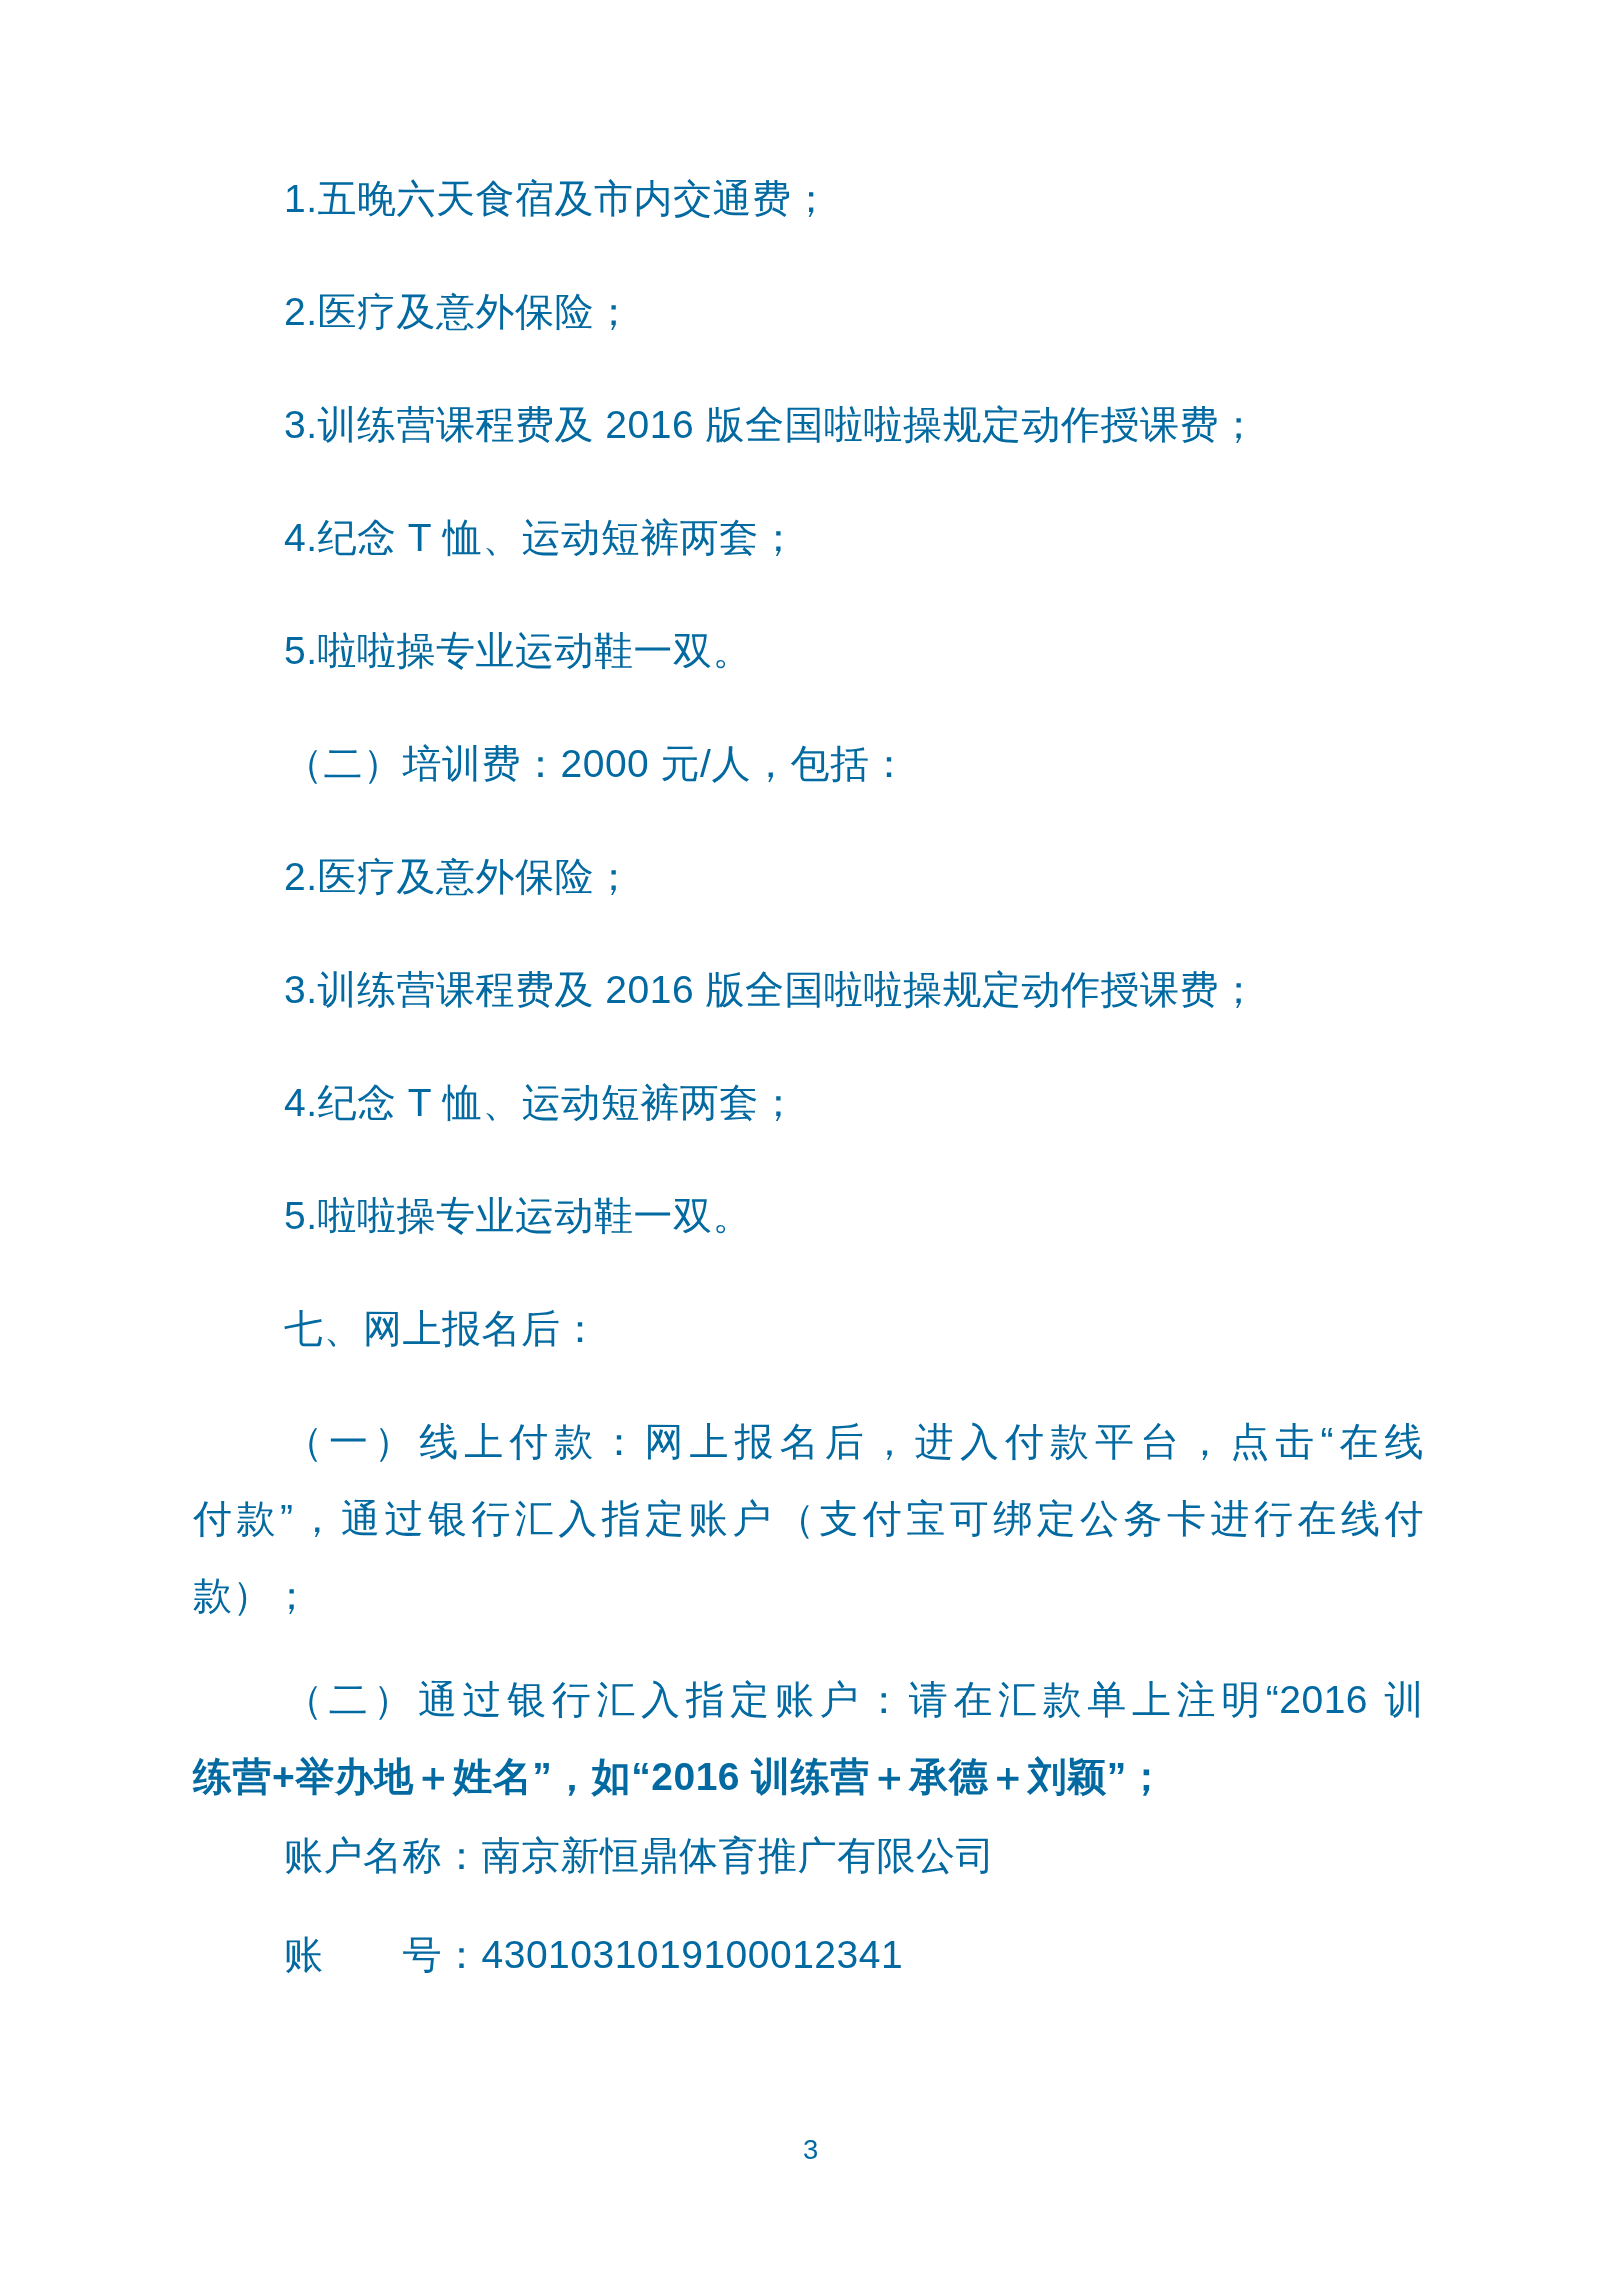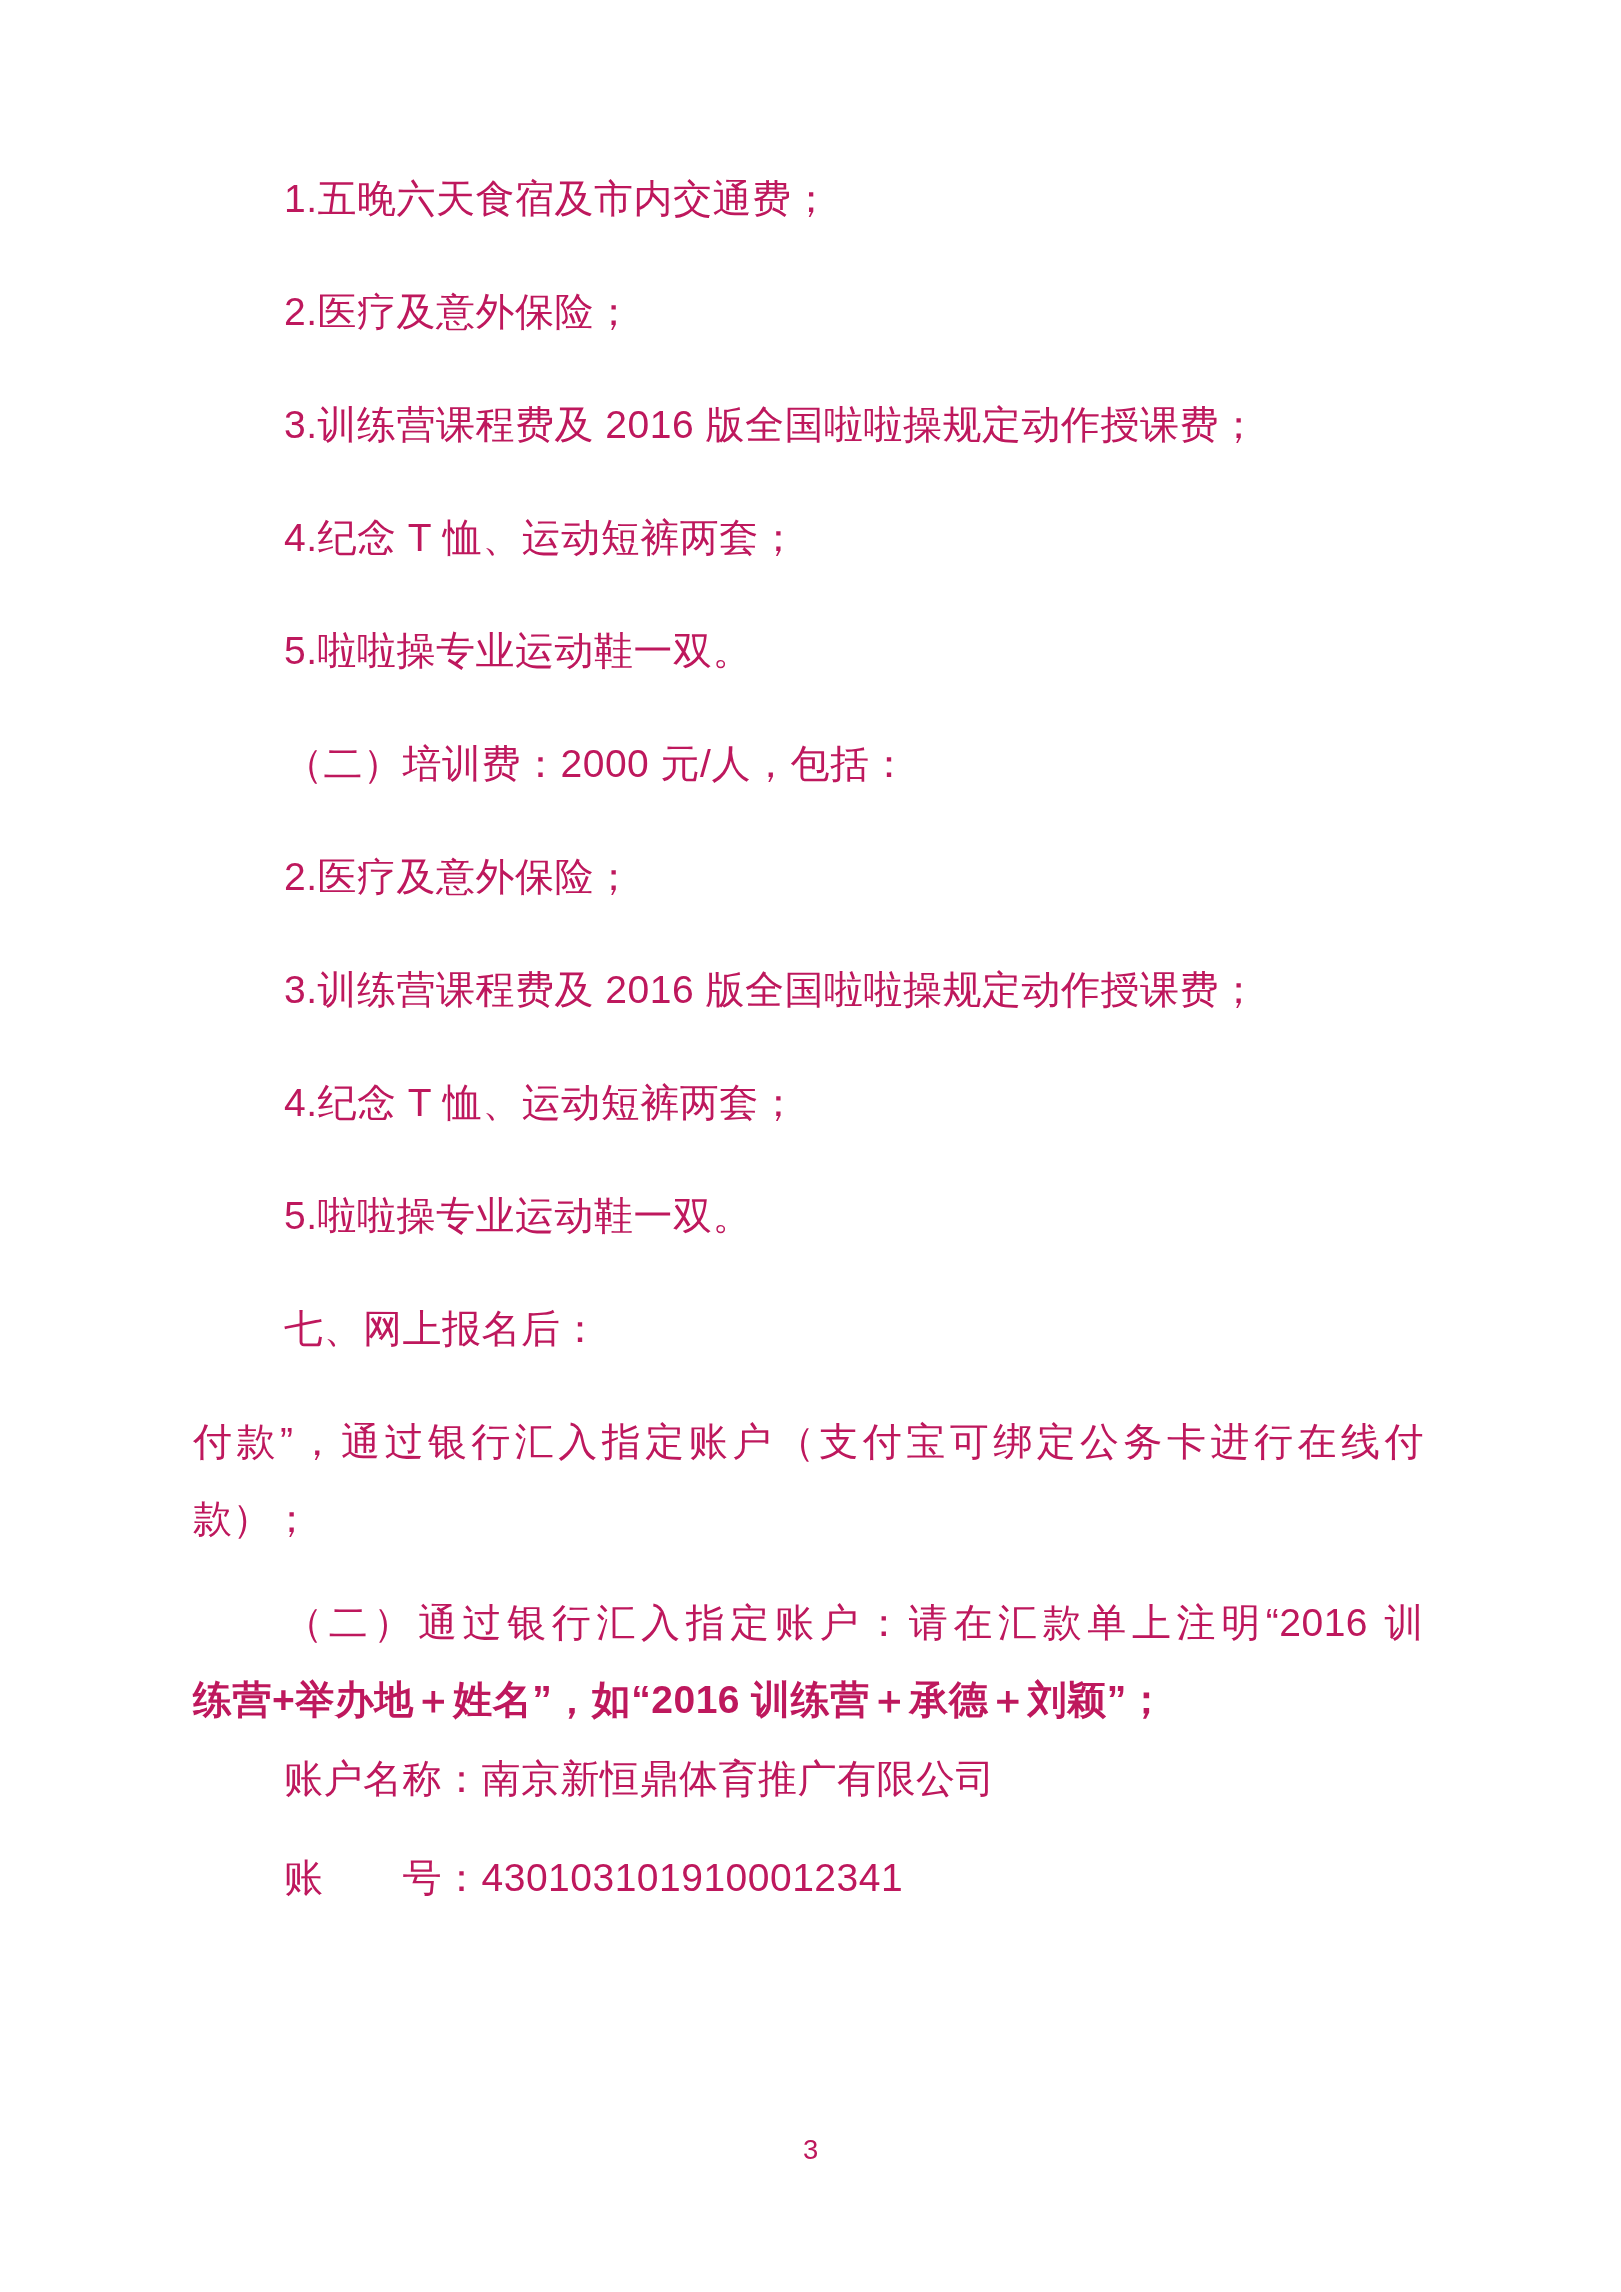--- a/index.html
+++ b/index.html
@@ -7,21 +7,21 @@
     padding: 0;
     background: #ffffff;
   }
   .page {
     position: relative;
     width: 1621px;
     height: 2293px;
     background: #ffffff;
     overflow: hidden;
     font-family: "Liberation Sans", "DejaVu Sans", sans-serif;
-    color: #be185d;
+    color: #0369a1;
   }
   .content {
     position: absolute;
     left: 193px;
     top: 160px;
     width: 1231px;
   }
   .line {
     font-size: 39px;
     line-height: 77px;
@@ -54,20 +54,21 @@
     <div class="line idt">2.医疗及意外保险；</div>
     <div class="line idt">3.训练营课程费及 2016 版全国啦啦操规定动作授课费；</div>
     <div class="line idt">4.纪念 T 恤、运动短裤两套；</div>
     <div class="line idt">5.啦啦操专业运动鞋一双。</div>
     <div class="line idt">（二）培训费：2000 元/人，包括：</div>
     <div class="line idt">2.医疗及意外保险；</div>
     <div class="line idt">3.训练营课程费及 2016 版全国啦啦操规定动作授课费；</div>
     <div class="line idt">4.纪念 T 恤、运动短裤两套；</div>
     <div class="line idt">5.啦啦操专业运动鞋一双。</div>
     <div class="line idt">七、网上报名后：</div>
+    <div class="line idt just mb0">（一）线上付款：网上报名后，进入付款平台，点击“在线</div>
     <div class="line just mb0">付款”，通过银行汇入指定账户（支付宝可绑定公务卡进行在线付</div>
     <div class="line mb28">款）；</div>
     <div class="line idt just mb0">（二）通过银行汇入指定账户：请在汇款单上注明“2016 训</div>
     <div class="line mb2">练营+举办地＋姓名”，如“2016 训练营＋承德＋刘颖”；</div>
     <div class="line idt mb22">账户名称：南京新恒鼎体育推广有限公司</div>
     <div class="line idt mb0">账　　号：4301031019100012341</div>
   </div>
   <div class="footer">3</div>
 </div>
 

